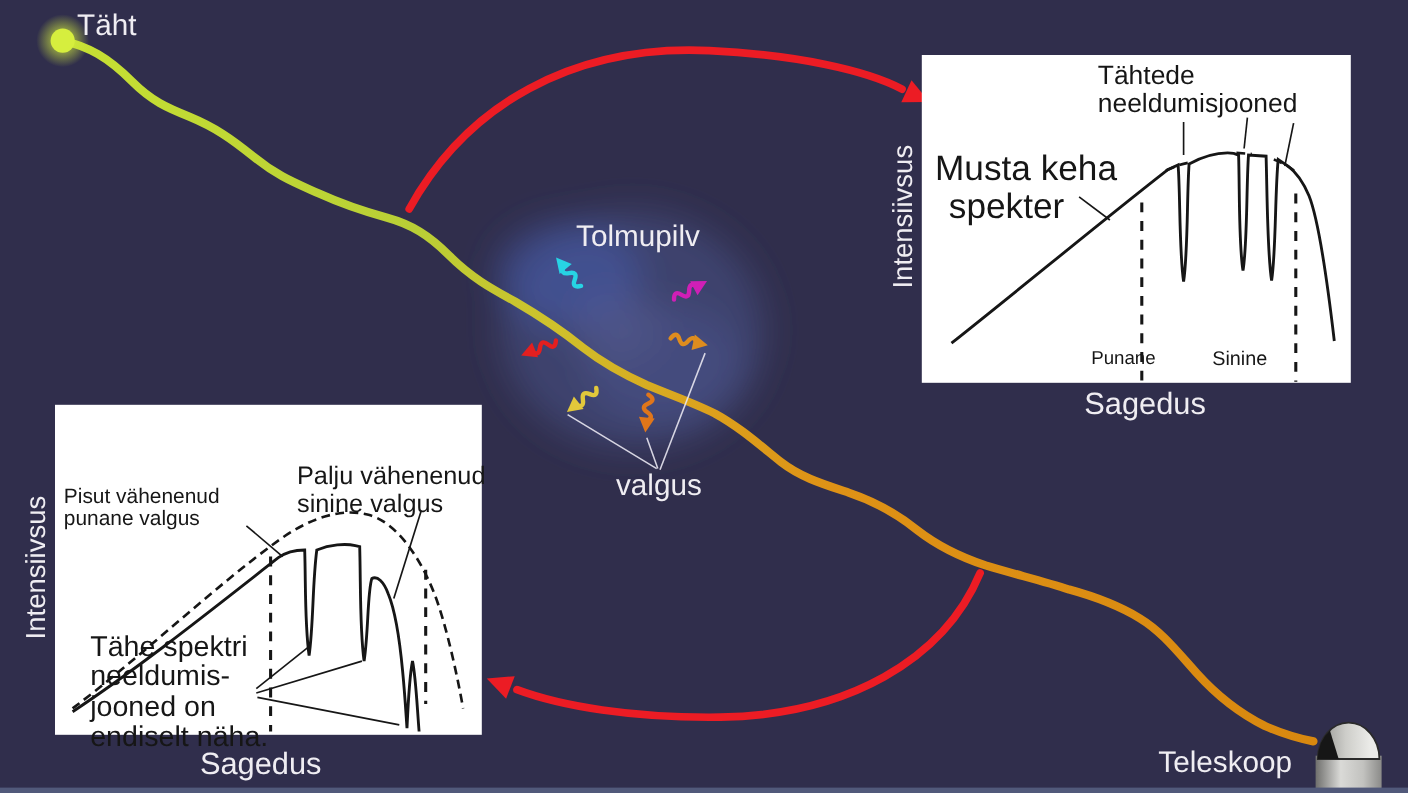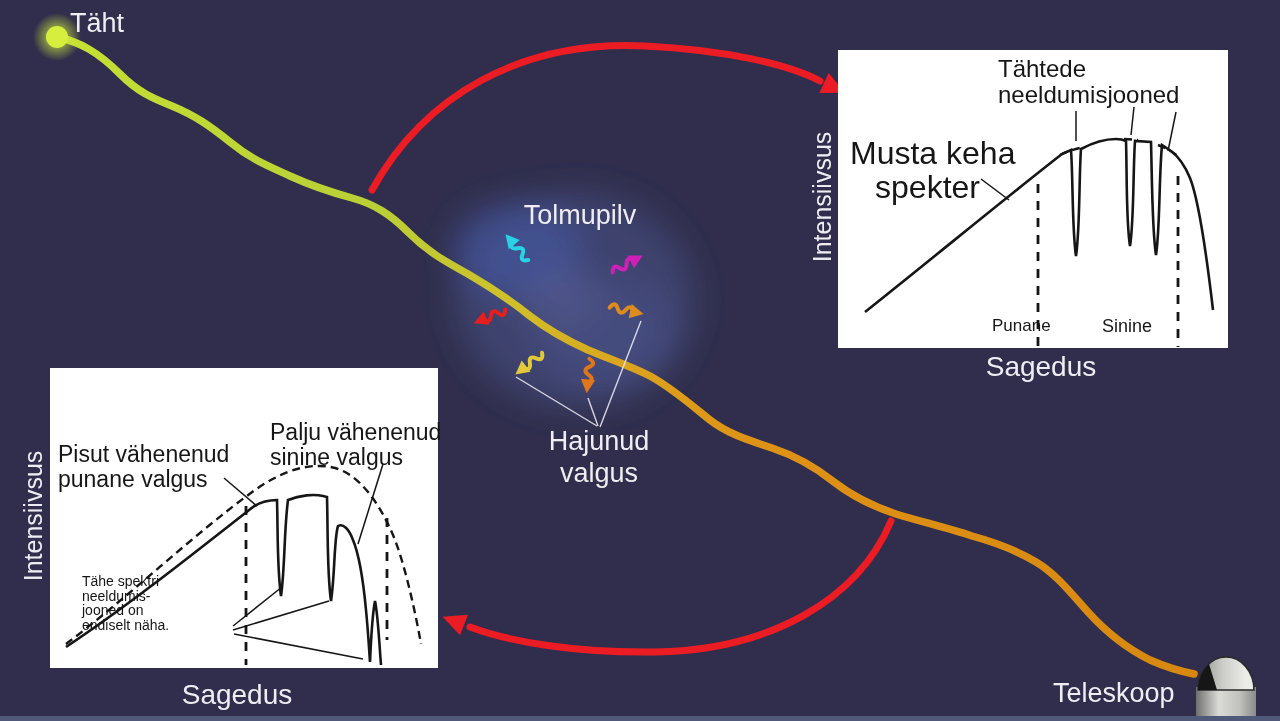--- a/index.html
+++ b/index.html
@@ -132,21 +132,20 @@
     <g>
       <rect x="1196" y="687" width="60" height="34" fill="url(#baseGrad)"></rect>
       <path d="M 1198 690 A 28 33 0 0 1 1254 690 Z" fill="url(#domeGrad)" stroke="#2a2a2a" stroke-width="1.6"></path>
       <path d="M 1198 690 A 28 33 0 0 1 1209 664 L 1217 690 Z" fill="#161616"></path>
     </g>
   </svg>
 
   <div class="wlabel big" style="left:70px;top:8px;">Täht</div>
   <div class="wlabel big center" style="left:505px;top:200px;width:150px;">Tolmupilv</div>
   <div class="wlabel big center" style="left:528px;top:426px;width:142px;line-height:1.17;">
-    <span style="display:block;">Hajunud</span>
     <span style="display:block;">valgus</span>
   </div>
   <div class="wlabel big" style="left:1053px;top:678px;">Teleskoop</div>
 
   <div class="vlabel" style="left:822px;top:197px;">Intensiivsus</div>
   <div class="wlabel axis center" style="left:941px;top:351px;width:200px;">Sagedus</div>
 
   <div class="vlabel" style="left:33px;top:516px;">Intensiivsus</div>
   <div class="wlabel axis center" style="left:137px;top:679px;width:200px;">Sagedus</div>
 
@@ -179,21 +178,21 @@
         <path class="thin" d="M 338 62 L 330 101"></path>
         <path class="thin" d="M 143 129 L 171 150"></path>
       </g>
     </svg>
     <div class="plabel center" style="left:160px;top:6px;width:236px;font-size:24px;">
       <span style="display:block;">Tähtede</span>
       <span style="display:block;">neeldumisjooned</span>
     </div>
     <div class="plabel" style="left:12px;top:86px;width:130px;font-size:32px;text-align:right;">
       <span style="display:block;">Musta keha</span>
-      <span style="display:block;">spekter</span>
+      <span style="display:block;text-align:center;">spekter</span>
     </div>
     <div class="plabel" style="left:106px;top:267px;font-size:17px;margin-left:48px;">Punane</div>
     <div class="plabel" style="left:264px;top:267px;font-size:18px;">Sinine</div>
   </section>
 
   <section class="panel" style="left:50px;top:368px;width:388px;height:300px;">
     <svg width="388" height="300" viewBox="0 0 388 300">
       <path class="curve-dash" d="
         M 16 276 C 75 232, 145 165, 205 122
         C 235 101, 262 94, 285 100
@@ -216,29 +215,29 @@
       <path class="vdash" d="M 196 138 L 196 297"></path>
       <path class="vdash" d="M 337 150 L 337 272"></path>
       <g>
         <path class="thin" d="M 174 110 L 207 138"></path>
         <path class="thin" d="M 333 96 L 308 176"></path>
         <path class="thin" d="M 183 258 L 232 219"></path>
         <path class="thin" d="M 183 262 L 279 233"></path>
         <path class="thin" d="M 184 266 L 313 291"></path>
       </g>
     </svg>
-    <div class="plabel" style="left:8px;top:74px;font-size:23px;">
+    <div class="plabel" style="left:8px;top:74px;font-size:19px;">
       <span style="display:block;">Pisut vähenenud</span>
       <span style="display:block;">punane valgus</span>
     </div>
     <div class="plabel center" style="left:220px;top:52px;width:180px;font-size:23px;">
       <span style="display:block;">Palju vähenenud</span>
       <span style="display:block;">sinine valgus</span>
     </div>
-    <div class="plabel center" style="left:32px;top:206px;width:152px;font-size:14px;line-height:1.05;">
+    <div class="plabel center" style="left:32px;top:206px;width:152px;font-size:26px;line-height:1.05;">
       <span style="display:block;">Tähe spektri</span>
       <span style="display:block;">neeldumis-</span>
       <span style="display:block;">jooned on</span>
       <span style="display:block;">endiselt näha.</span>
     </div>
   </section>
 
   <div class="bottom-strip"></div>
 </div>
 

